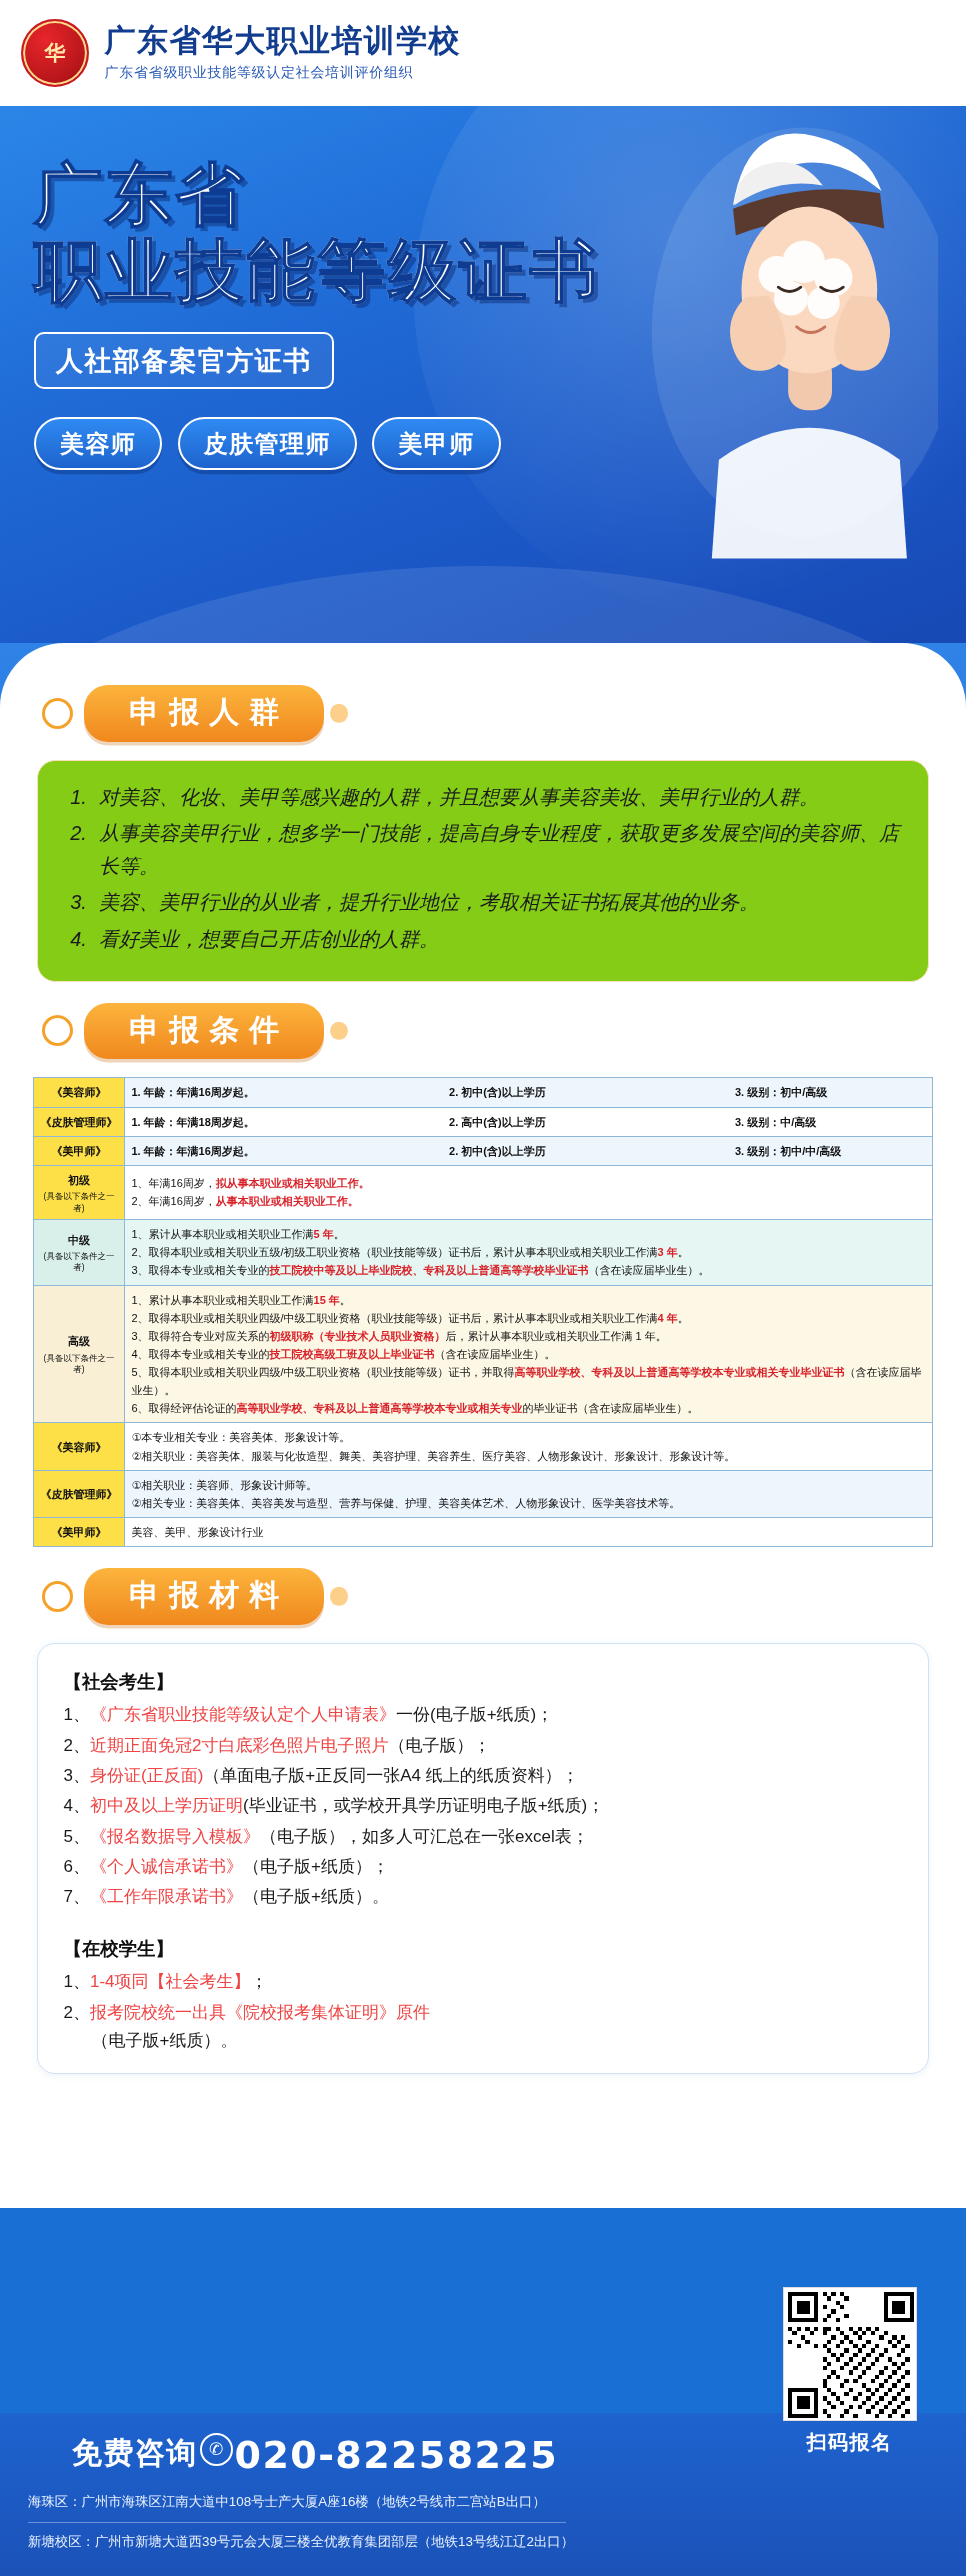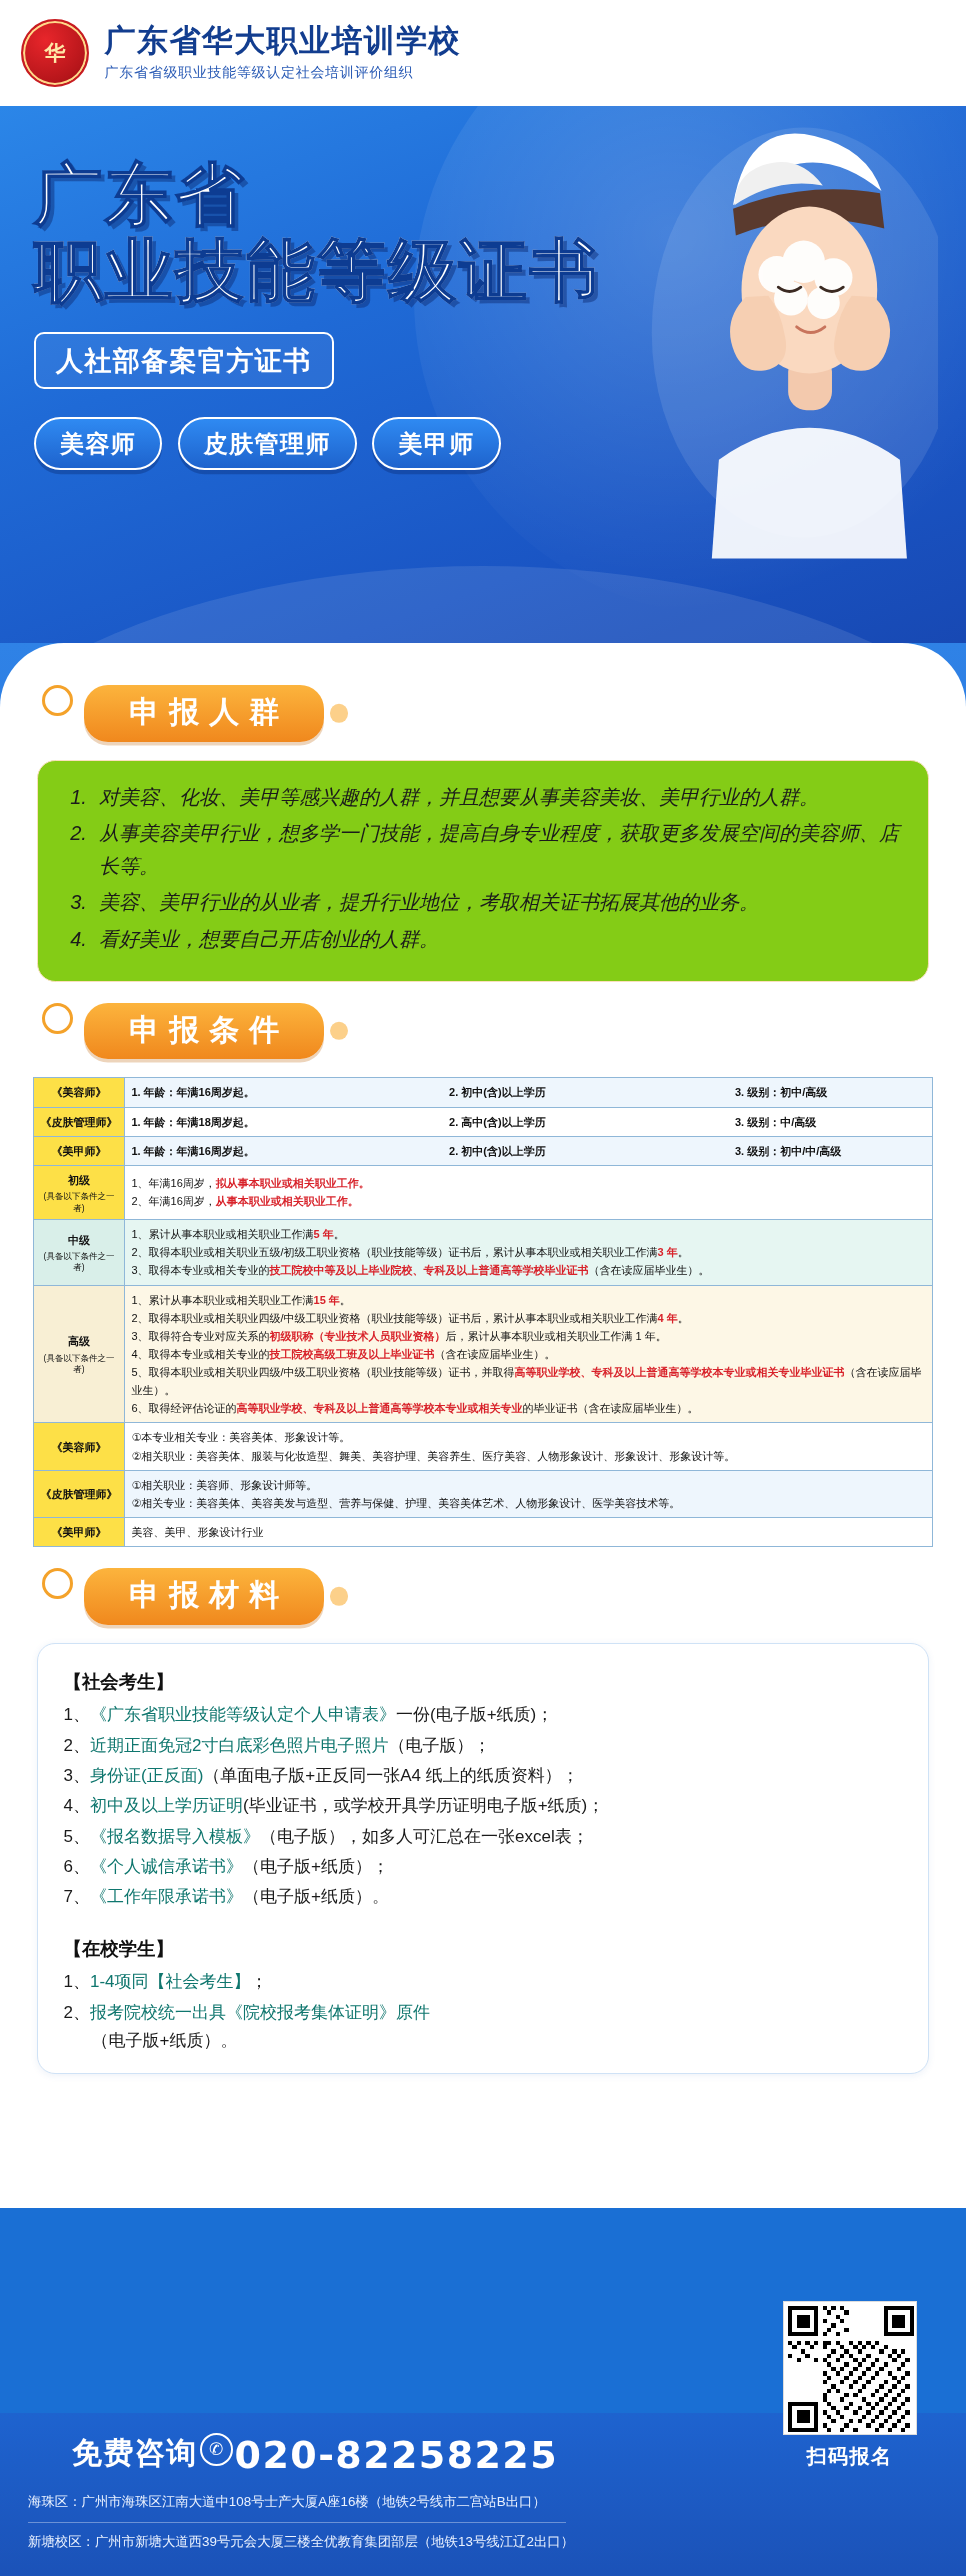--- a/index.html
+++ b/index.html
@@ -142,20 +142,21 @@
     background: #ffffff;
     border-radius: 64px 64px 0 0;
     margin-top: -50px;
     padding: 21px 0 28px 0;
     z-index: 10;
   }
 
   
   .sec-head {
     display: flex;
+    align-items: center;
     gap: 11.3px;
     padding-left: 42px;
     margin-top: 21px;
     margin-bottom: 18.4px;
   }
   .sec-ring {
     width: 31px; height: 31px;
     border: 3.5px solid #f4a22a;
     border-radius: 50%;
     flex: 0 0 auto;
@@ -256,29 +257,29 @@
     font-weight: bold;
     color: #111;
     margin: 7px 0 7px 0;
   }
   .mat-item {
     font-size: 17px;
     line-height: 1.62;
     color: #1a1a1a;
     margin-bottom: 2.8px;
   }
-  .mat-item .red { color: #0f766e; }
+  .mat-item .red { color: #ef4444; }
   .mat-sub { font-size: 17px; color: #1a1a1a; padding-left: 28px; }
   .gap-20 { height: 15.6px; }
 
   
   .qr-area {
     position: absolute;
     right: 42px;
-    bottom: 106px;
+    bottom: 120px;
     width: 149px;
     text-align: center;
     z-index: 30;
   }
   .qr-box {
     width: 134px; height: 134px;
     margin: 0 auto;
     background: #ffffff;
     padding: 4.2px;
     border: 0.7px solid #ddd;

